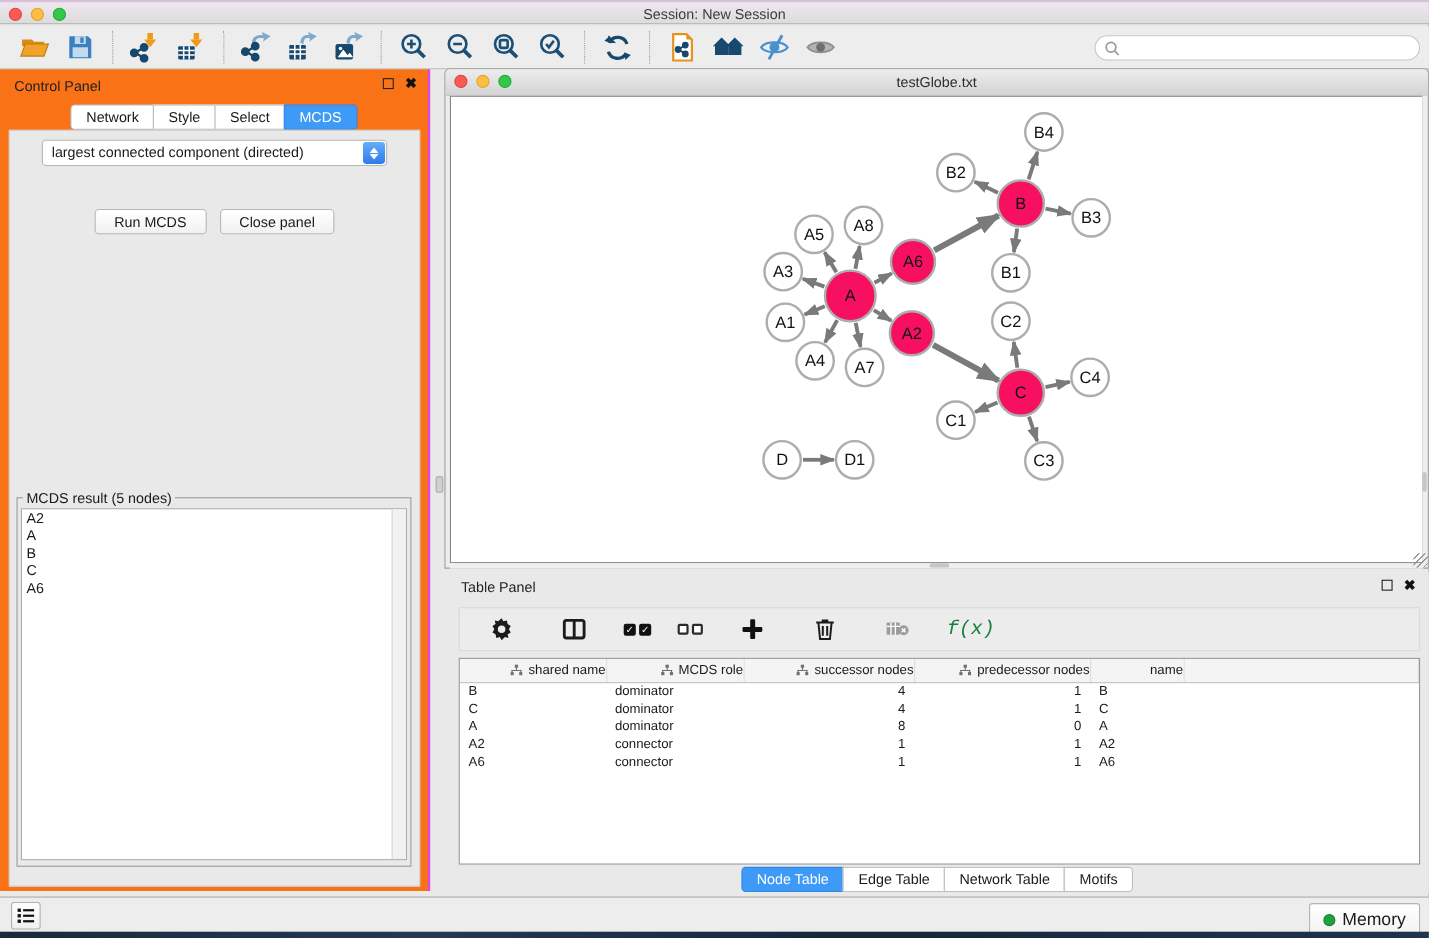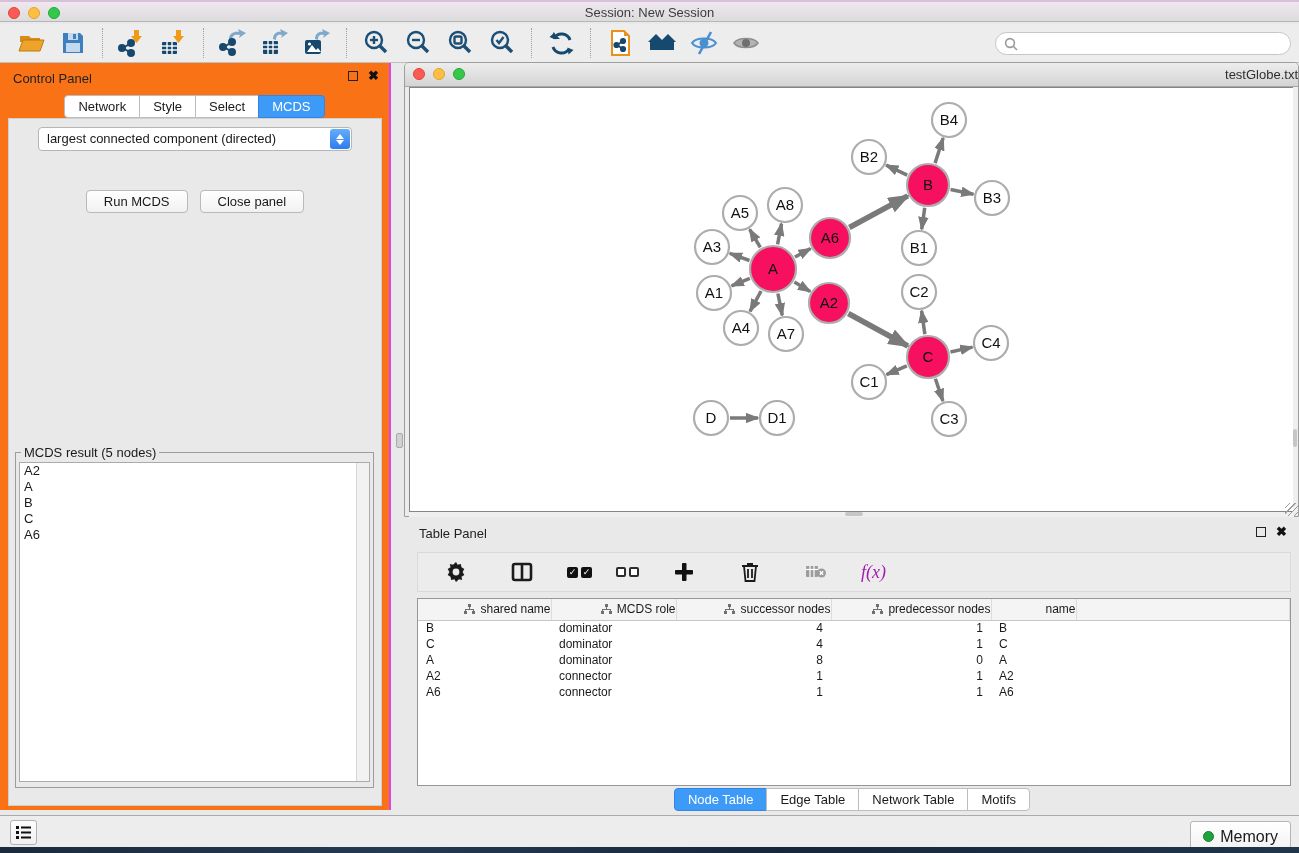--- a/index.html
+++ b/index.html
@@ -52,41 +52,41 @@
   fieldset.result-group legend { font-size:13px; padding:0 3px; margin-left:2px; }
   .result-list { position:relative; background:#fff; border:1px solid #ababab; height:100%; overflow:hidden; font-size:13px; }
   .result-scroll { position:absolute; right:0; top:0; bottom:0; width:13px; background:#f2f2f2; border-left:1px solid #d6d6d6; }
   .result-item { padding:0px 4px; height:16px; line-height:16px; }
 
   
   .net-window { position:absolute; left:404px; top:62px; width:895px; height:455px; background:#ececec;
     border:1px solid #9e9e9e; border-radius:5px 5px 0 0; }
   .net-titlebar { position:relative; height:24px; background:linear-gradient(#ededed,#d4d4d4);
     border-bottom:1px solid #a8a8a8; border-radius:4px 4px 0 0; }
-  .net-titlebar .title { position:absolute; left:0; right:0; top:4px; text-align:right; font-size:13px; color:#2e2e2e; }
+  .net-titlebar .title { position:absolute; left:0; right:0; top:4px; text-align:center; font-size:13px; color:#2e2e2e; }
   .net-canvas { position:absolute; left:4px; top:24px; width:885px; height:425px; background:#fff; border:1px solid #858585; }
   .net-hscroll { position:absolute; left:4px; top:449px; width:885px; height:5px; background:#efefef; }
   .net-hscroll .handle { position:absolute; left:436px; top:0px; width:18px; height:4px; background:#c6c6c6; border-radius:2px; }
   .net-vscroll { position:absolute; right:1px; top:24px; width:4px; height:425px; background:#efefef; }
   .net-vscroll .handle { position:absolute; top:342px; left:0; width:4px; height:18px; background:#c6c6c6; border-radius:2px; }
   .net-resize { position:absolute; right:0px; bottom:0px; width:13px; height:13px;
     background:repeating-linear-gradient(135deg, transparent 0 3px, #9a9a9a 3px 4px); }
   .divider-tick { position:absolute; left:396px; top:433px; width:7px; height:15px; background:#d0d0d0; border:1px solid #aaa; border-radius:2px; }
 
   
   .table-panel { position:absolute; left:405px; top:520px; width:894px; height:292px; background:#e9e9e9; }
   .tp-title { position:absolute; left:14px; top:6px; font-size:13px; color:#222; }
   .table-panel .panel-btns { right:12px; top:7px; }
   .tp-toolbar { position:absolute; left:12px; right:8px; top:32px; height:40px; background:#ececec;
     border:1px solid #dadada; display:flex; align-items:center; gap:24px; padding-left:17px; }
   .chk { width:11px; height:11px; background:#111; border-radius:2px; color:#fff; font-size:9px; line-height:11px;
     text-align:center; display:inline-block; }
   .unchk { width:10px; height:10px; background:#fff; border:2px solid #2b2b2b; border-radius:2px; display:inline-block; }
   .pair { display:inline-flex; gap:3px; align-items:center; }
-  .fx { font-family:Liberation Serif, serif; font-style:italic; font-size:18px; color:#a21caf; }
+  .fx { font-family:Liberation Mono, monospace; font-style:italic; font-size:18px; color:#15803d; }
   .tp-table { position:absolute; left:12px; right:8px; top:78px; height:188px; background:#fff; border:1px solid #969696; overflow:hidden; }
   table.data { border-collapse:collapse; width:100%; font-size:12px; table-layout:fixed; }
   table.data th { height:21px; background:#f4f4f4; border-bottom:1px solid #c6c6c6; border-right:1px solid #dcdcdc;
     font-weight:normal; font-size:12px; text-align:right; overflow:hidden; white-space:nowrap;margin-top:30px; }
   table.data th .hdr { display:inline-flex; align-items:center; gap:5px; }
   table.data td { height:16px; padding:0 8px; white-space:nowrap; overflow:hidden; }
   td.num { text-align:right; padding-right:14px; }
   .tp-tabs { position:absolute; left:0; right:0; top:268px; display:flex; justify-content:center; }
 
   

